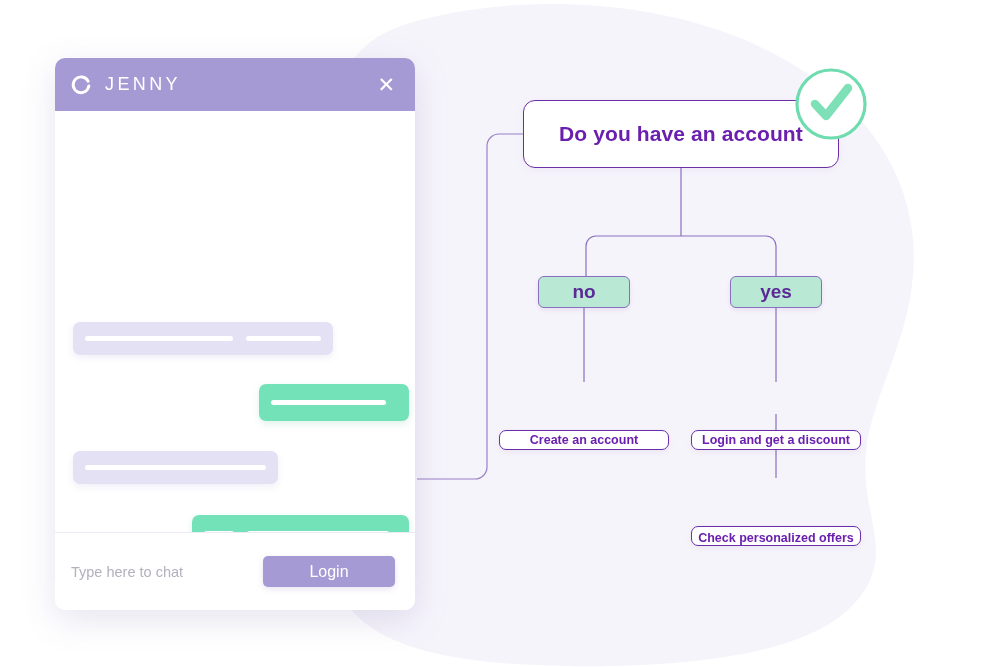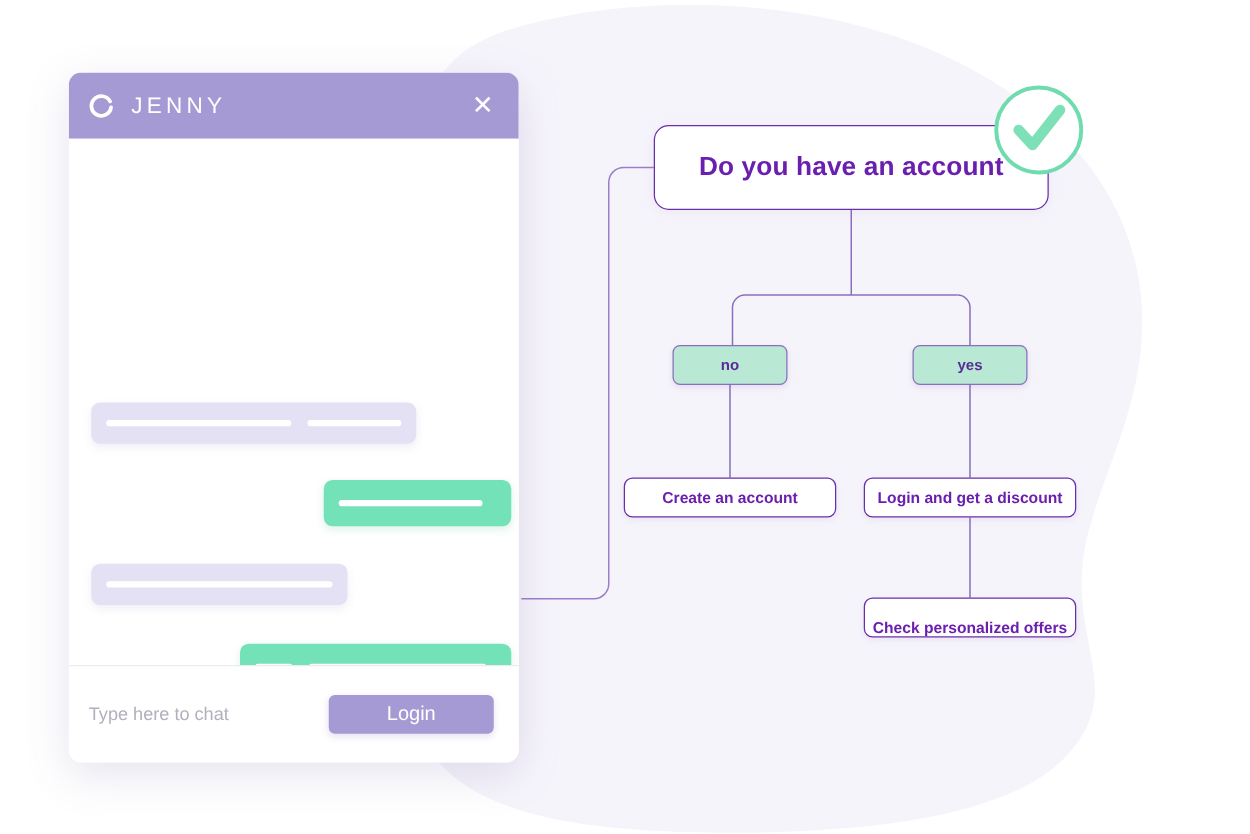--- a/index.html
+++ b/index.html
@@ -78,35 +78,36 @@
     letter-spacing: 0.1px;
     box-shadow: 0 2px 10px rgba(120, 90, 170, 0.07);
   }
 
   .flow-node.answer {
     width: 92px;
     height: 32px;
     background: #b9e8d4;
     border: 1.3px solid #8a6fbf;
     border-radius: 6px;
-    font-size: 12px;
+    font-size: 19px;
     font-weight: 700;
     color: #5b2a96;
     box-shadow: 0 2px 5px rgba(120, 90, 170, 0.13);
   }
   .flow-node.answer-no  { left: 527px; top: 276px; }
   .flow-node.answer-yes { left: 719px; top: 276px; }
 
   .flow-node.leaf {
-    height: 32px;
+    height: 20px;
     border-radius: 7px;
     font-size: 12.5px;
     font-weight: 700;
     color: #6a1fae;
     box-shadow: 0 2px 6px rgba(120, 90, 170, 0.09);
+    margin-top: 48px;
   }
   .flow-node.leaf-create   { left: 488px; top: 382px; width: 170px; }
   .flow-node.leaf-login    { left: 680px; top: 382px; width: 170px; }
   .flow-node.leaf-personal { left: 680px; top: 478px; width: 170px; align-items: flex-end; }
 
   
   #check-badge {
     position: absolute;
     left: 793px;
     top: 66px;

